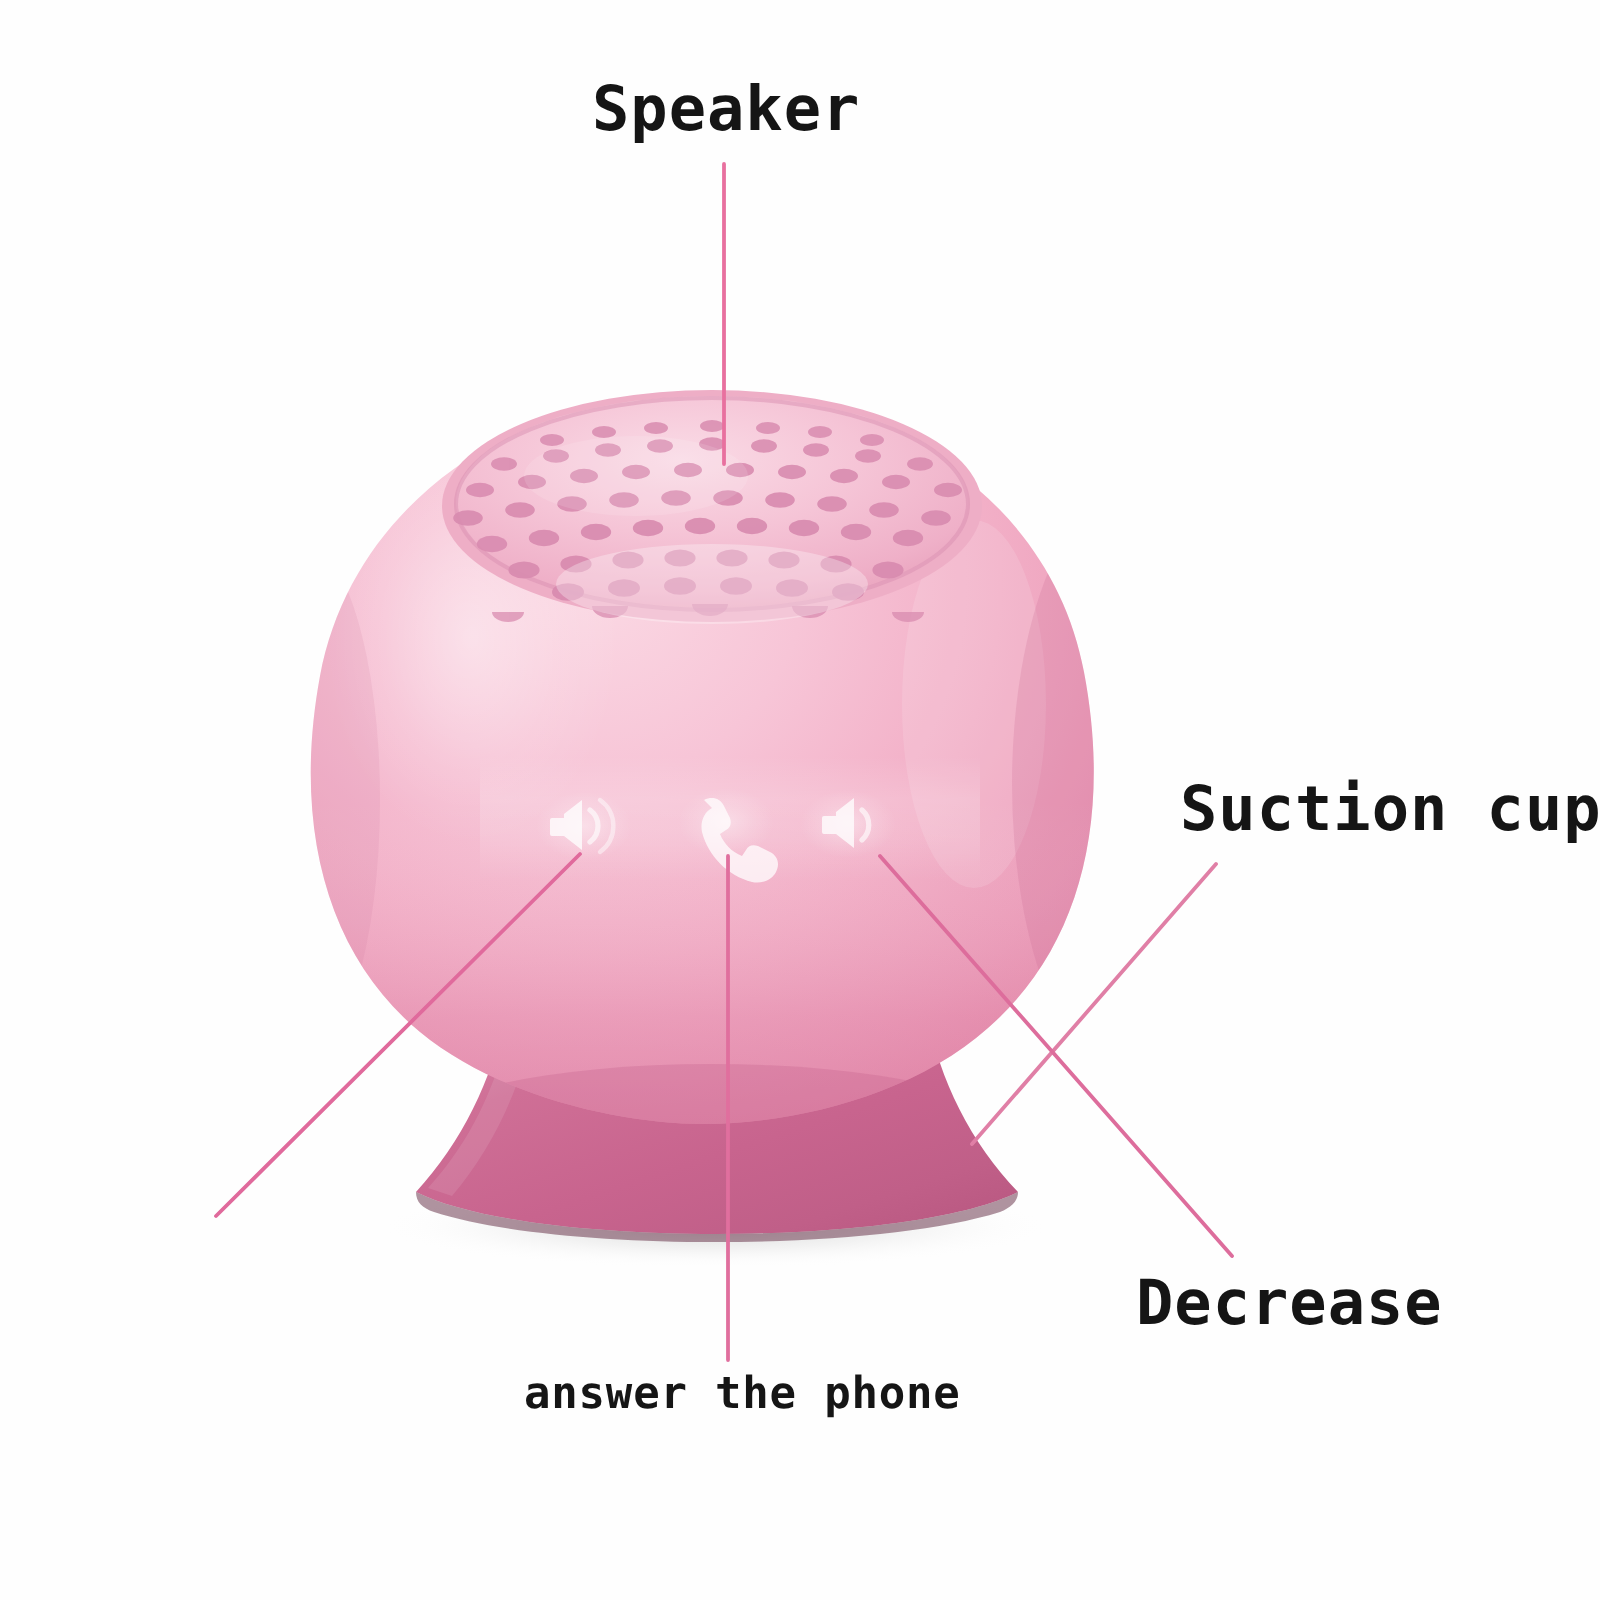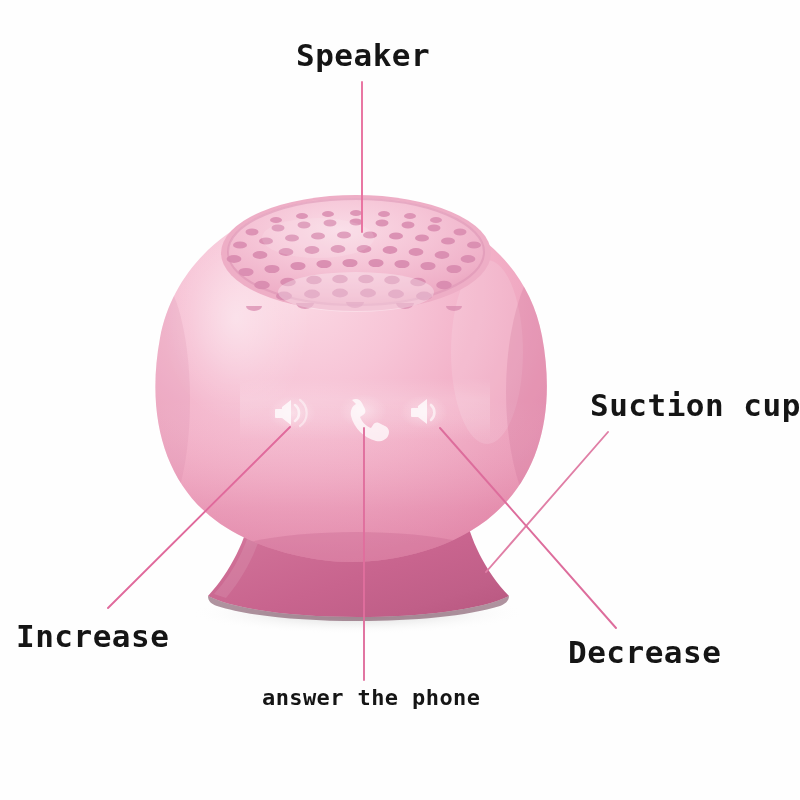--- a/index.html
+++ b/index.html
@@ -315,19 +315,18 @@
       <line x1="108" y1="608" x2="290" y2="427" stroke="#e06a9c" stroke-width="1.9"></line>
       <line x1="616" y1="628" x2="440" y2="428" stroke="#dd6d9c" stroke-width="1.9"></line>
       <line x1="364" y1="680" x2="364" y2="428" stroke="#e06f9e" stroke-width="1.9"></line>
     </g>
   </svg>
 
   <div id="label-suction" class="label big">Suction cup</div>
 
   <div id="label-speaker" class="label big">Speaker</div>
 
-  <div id="label-increase" class="label big">Increase</div>
 
   <div id="label-answer" class="label small">answer the phone</div>
 
   <div id="label-decrease" class="label big">Decrease</div>
 
 </div>
 
 </body></html>

